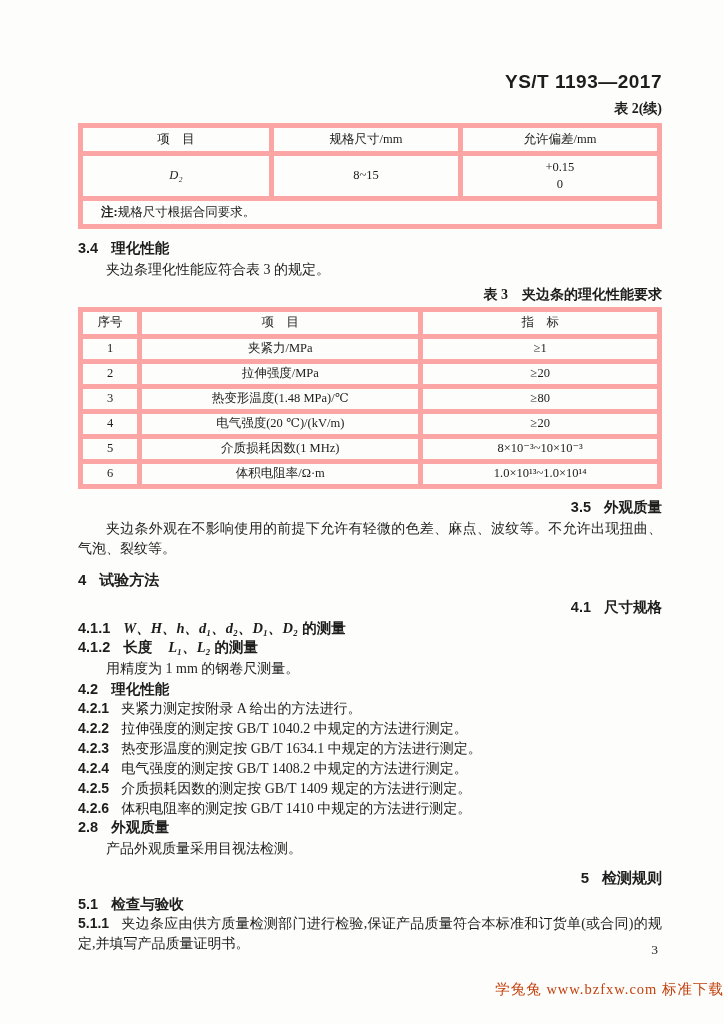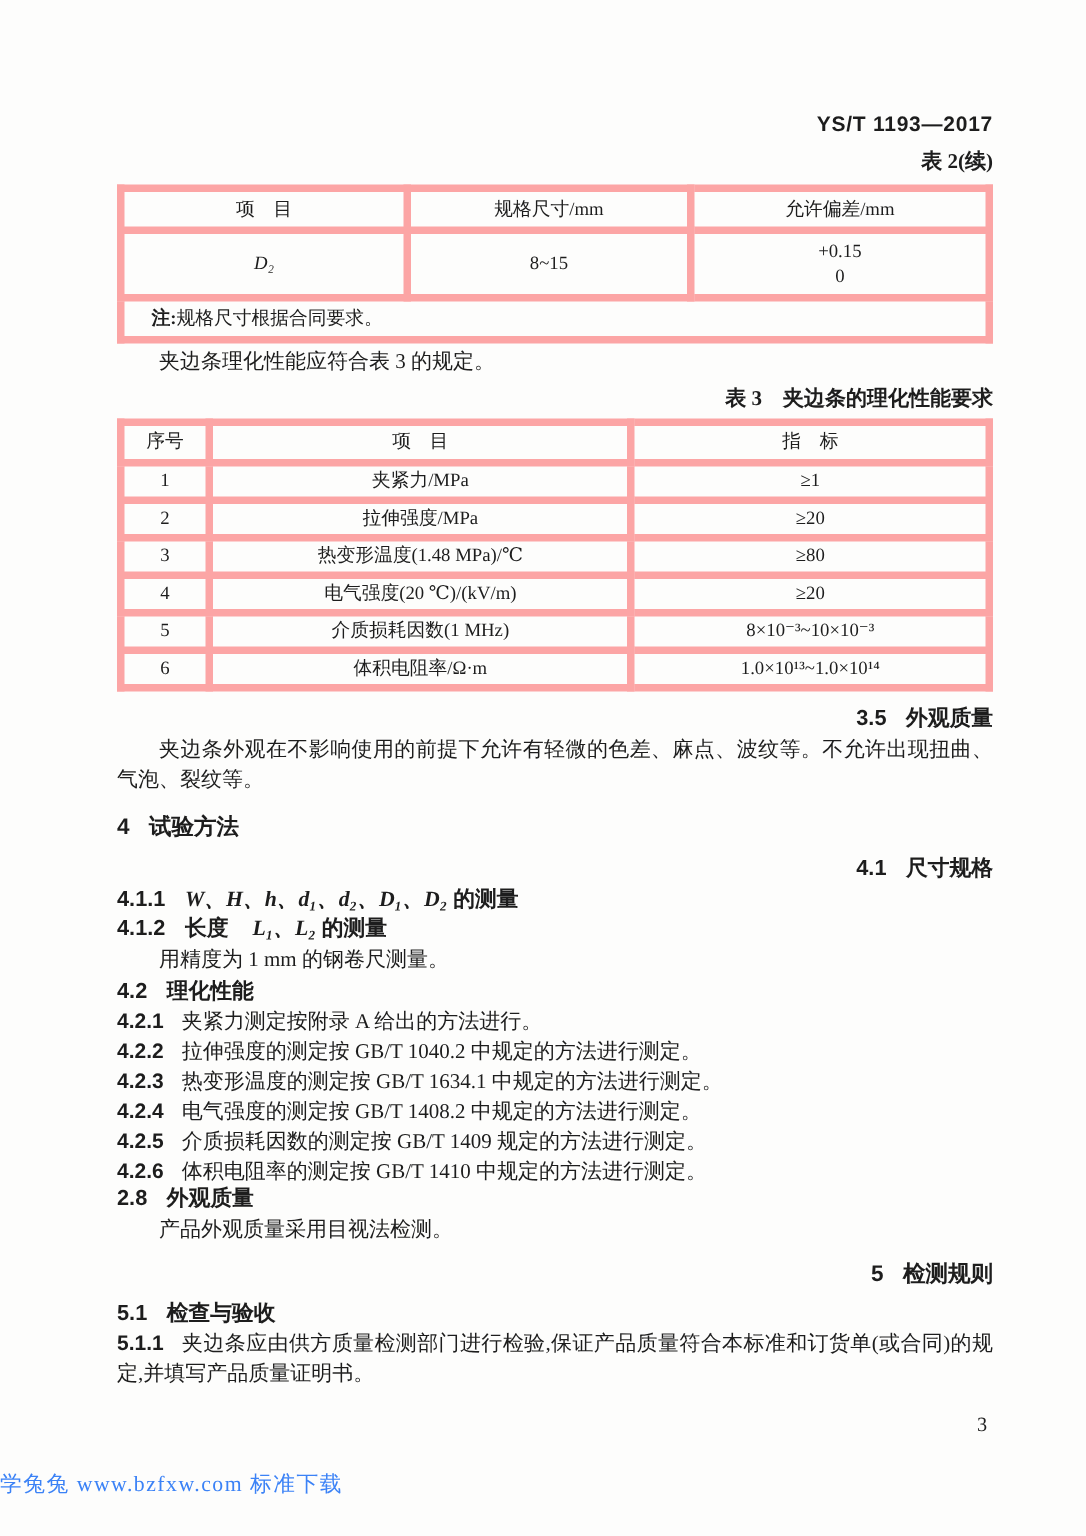--- a/index.html
+++ b/index.html
@@ -10,21 +10,21 @@
     background:#fdfdfc;
     box-sizing:border-box;
     padding:74px 62px 0 78px;
     color:#1d1d1d;
     font-family:"Liberation Serif","DejaVu Serif",serif;
     overflow:hidden;
   }
   .hdr{
     text-align:right;
     font-family:"Liberation Sans","DejaVu Sans",sans-serif;
-    font-weight:bold;font-size:14px;height:16px;line-height:16px;
+    font-weight:bold;font-size:19px;height:16px;line-height:16px;
     letter-spacing:.5px;
   }
   .tcap{
     text-align:right;
     font-family:Liberation Serif, serif;
     font-weight:bold;font-size:14px;height:17px;line-height:17px;
   }
   .tcap.c2{margin-top:10px;}
   .tcap.c3{margin-top:6px;}
   table.tbl{
@@ -76,21 +76,21 @@
   .mt9{margin-top:9px;}
   .mt4{margin-top:4px;}
   .mt2{margin-top:2px;}
   .mt1{margin-top:1px;}
   .pagenum{
     position:absolute;top:942px;right:66px;
     font-size:13.5px;
   }
   .watermark{
     position:absolute;top:980px;left:0;width:100%;
-    text-align:left;color:#3b82f6;
+    text-align:right;color:#c2410c;
     font-size:14.5px;letter-spacing:1px;
   }
 </style>
 </head>
 <body>
 
 <div class="page">
 
   <div class="hdr">YS/T 1193—2017</div>
 
@@ -115,20 +115,23 @@
           <div>+0.15</div>
           <div>0</div>
         </td>
       </tr>
       <tr class="nrow">
         <td colspan="3"><span class="nlabel">注:</span><span>规格尺寸根据合同要求。</span></td>
       </tr>
     </tbody>
   </table>
 
+  <div class="hd mt11">
+    <span class="hnum">3.4</span><span>理化性能</span>
+  </div>
   <p class="body indent">夹边条理化性能应符合表 3 的规定。</p>
 
   <div class="tcap c3">表 3　夹边条的理化性能要求</div>
 
   <table class="tbl t3">
     <colgroup>
         <col style="width:10.2%">
         <col style="width:48.6%">
         <col>
       </colgroup>

